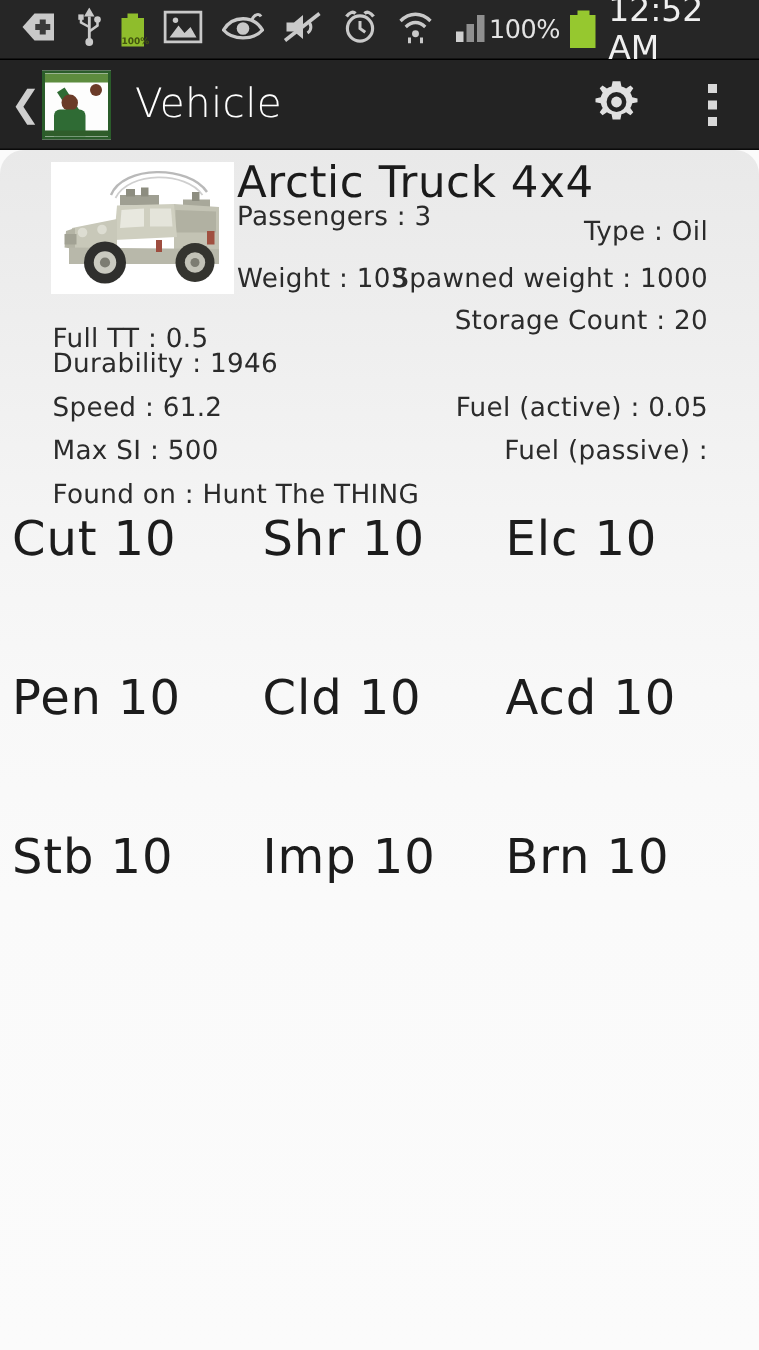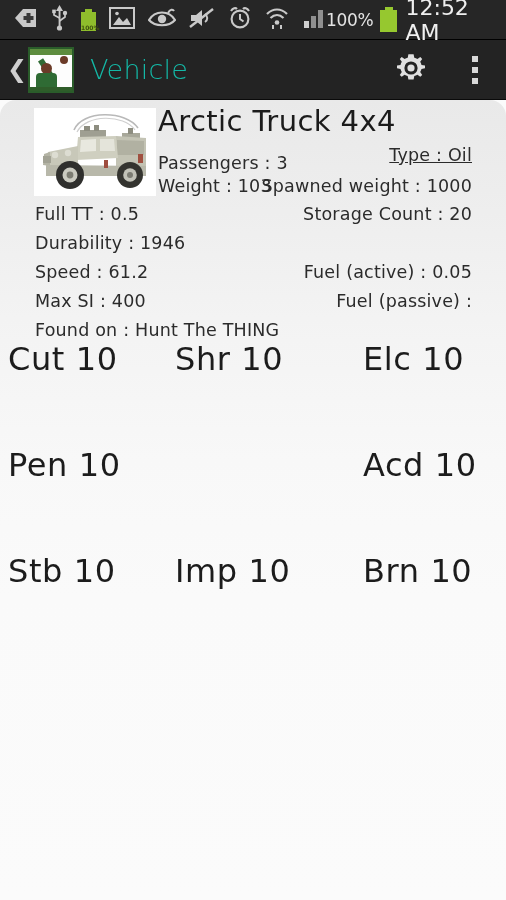--- a/index.html
+++ b/index.html
@@ -65,21 +65,21 @@
   .app-icon .topbar{ position:absolute; left:0; top:0; width:100%; height:6px; background:#5d8c3e; }
   .app-icon .botbar{ position:absolute; left:0; bottom:0; width:100%; height:4px; background:#2f5d2a; }
   .app-icon .head{ position:absolute; left:11px; top:14px; width:11px; height:11px; border-radius:50%; background:#6b3b28; }
   .app-icon .body{ position:absolute; left:6px; top:24px; width:21px; height:18px; background:#2f6b34; border-radius:4px 4px 0 0; }
   .app-icon .arm{
     position:absolute; left:20px; top:9px; width:6px; height:22px;
     background:#2f6b34; transform:rotate(-33deg); transform-origin:bottom left;
   }
   .app-icon .fist{ position:absolute; left:30px; top:7px; width:8px; height:8px; border-radius:50%; background:#6b3b28; }
   .ab-title{
-    color:#14b8a6; font-size:27px; margin-left:16px;
+    color:#ffffff; font-size:27px; margin-left:16px;
     font-family:"DejaVu Sans", sans-serif; font-weight:300;
     letter-spacing:0.2px;
   }
   .ab-actions{ margin-left:auto; display:flex; align-items:center; }
   .gear-btn{ width:66px; display:flex; align-items:center; justify-content:center; }
   .overflow-btn{ width:62px; display:flex; flex-direction:column; align-items:center; gap:5px; }
   .overflow-btn i{ display:block; width:6px; height:6px; background:#d8d8d8; }
 
   
   .content{
@@ -118,21 +118,21 @@
   .dmg-grid{ position:absolute; left:0; top:240px; width:506px; }
   .dmg-row{ position:relative; height:106px; }
   .dmg-cell{
     position:absolute; top:0;
     font-size:32px; color:#1c1c1c;
     letter-spacing:0.6px;
     font-family:"DejaVu Sans", sans-serif; font-weight:400;
   }
   .dmg-c0{ left:8px; }
   .dmg-c1{ left:175px; }
-  .dmg-c2{ left:363px; }
+  .dmg-c2{ left:337px; }
 </style>
 </head>
 <body>
 
 <div class="statusbar">
   <div class="sb-left">
 
     <span class="sb-icon">
       <svg width="24" height="22" viewBox="0 0 24 22">
           <path d="M9 2 L22 2 L22 20 L9 20 L1 11 Z" fill="#c9c9c9"></path>
@@ -294,48 +294,49 @@
         <circle cx="96" cy="67" r="6.8" fill="#c2c2b7"></circle>
         <circle cx="96" cy="67" r="3" fill="#7c7c72"></circle>
 
         <rect x="70" y="52" width="4" height="8" fill="#9e4d3f"></rect>
         <rect x="104" y="46" width="5" height="9" fill="#a05040"></rect>
       </svg>
     </div>
 
     <div class="veh-title">Arctic Truck 4x4</div>
 
-    <div class="stat" style="left:158px; top:53px;">Passengers : 3</div>
-    <div class="stat rt" style="top:45px;text-decoration:underline;">Type : Oil</div>
+    <div class="stat" style="left:158px; top:35px;">Passengers : 3</div>
+    <div class="stat rt" style="top:45px;">Type : Oil</div>
 
     <div class="stat" style="left:158px; top:76px;">Weight : 103</div>
     <div class="stat rt" style="top:76px;">Spawned weight : 1000</div>
   </div>
 
-  <div class="stat" style="left:35px; top:104px;">Full TT : 0.5</div>
+  <div class="stat" style="left:35px; top:116px;">Full TT : 0.5</div>
   <div class="stat rt" style="top:104px;margin-left:32px;">Storage Count : 20</div>
 
   <div class="stat" style="left:35px; top:133px;">Durability : 1946</div>
 
   <div class="stat" style="left:35px; top:162px;text-align:right;">Speed : 61.2</div>
   <div class="stat rt" style="top:162px;">Fuel (active) : 0.05</div>
 
-  <div class="stat" style="left:35px; top:191px;">Max SI : 400</div>
+  <div class="stat" style="left:35px; top:191px;">Max SI : 500</div>
   <div class="stat" style="left:35px; top:220px;">Found on : Hunt The THING</div>
 
   <div class="stat rt" style="top:191px;">Fuel (passive) :</div>
 
   <div class="dmg-grid">
     <div class="dmg-row">
       <div class="dmg-cell dmg-c0">Cut 10</div>
       <div class="dmg-cell dmg-c1">Shr 10</div>
       <div class="dmg-cell dmg-c2">Elc 10</div>
     </div>
     <div class="dmg-row">
       <div class="dmg-cell dmg-c0">Pen 10</div>
+      <div class="dmg-cell dmg-c1">Cld 10</div>
       <div class="dmg-cell dmg-c2">Acd 10</div>
     </div>
     <div class="dmg-row">
       <div class="dmg-cell dmg-c0">Stb 10</div>
       <div class="dmg-cell dmg-c1">Imp 10</div>
       <div class="dmg-cell dmg-c2">Brn 10</div>
     </div>
   </div>
 
 </div>

